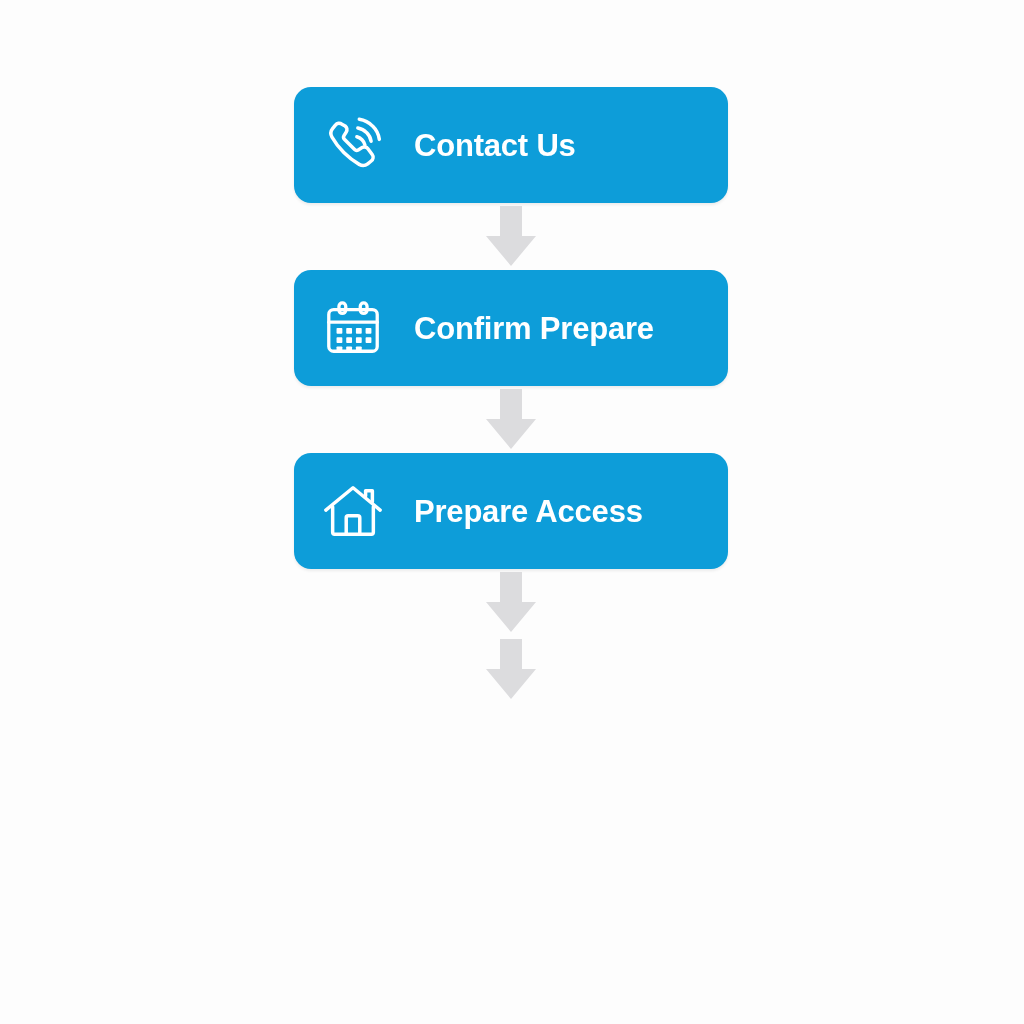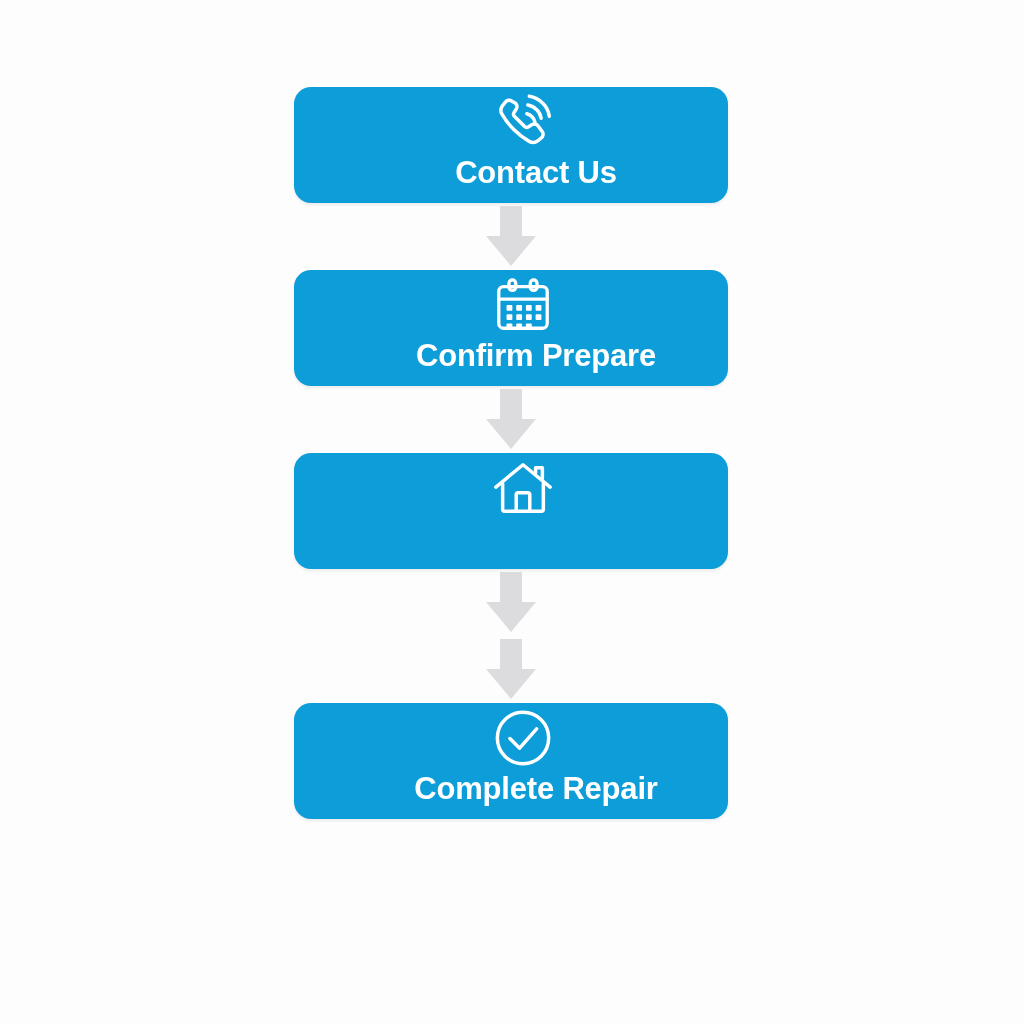--- a/index.html
+++ b/index.html
@@ -30,21 +30,21 @@
     flex-direction: column;
     align-items: center;
   }
 
   .step-box {
     width: 434px;
     height: 116px;
     background: #0d9dd9;
     border-radius: 17px;
     display: flex;
-    flex-direction: column;
+    flex-direction: row;
     align-items: center;
     box-sizing: border-box;
     padding-left: 24px;
     box-shadow: 0 2px 3px rgba(0,0,0,0.07);
   }
 
   .step-icon {
     width: 70px;
     height: 70px;
     flex: 0 0 70px;
@@ -143,39 +143,31 @@
 
     <div class="step-box">
       <span class="step-icon">
         <svg viewBox="0 0 64 64" fill="none" stroke="#ffffff" stroke-width="3.6" stroke-linecap="round" stroke-linejoin="round">
           <path d="M4 31 L32 8 L60 31"></path>
           <path d="M11 27.5 V54 a2 2 0 0 0 2 2 h38 a2 2 0 0 0 2 -2 V27.5"></path>
           <path d="M25 56 V39 a2 2 0 0 1 2 -2 h10 a2 2 0 0 1 2 2 V56"></path>
           <path d="M45 16.5 V11 h7 v11.5"></path>
         </svg>
       </span>
+      <span class="step-label">Prepare Access</span>
     </div>
 
     <div class="connector">
       <svg viewBox="0 0 60 62" fill="#dcdcde">
         <polygon points="19,0 41,0 41,30 55,30 30,60 5,30 19,30"></polygon>
       </svg>
     </div>
 
 
     <div class="connector">
       <svg viewBox="0 0 60 62" fill="#dcdcde">
         <polygon points="19,0 41,0 41,30 55,30 30,60 5,30 19,30"></polygon>
       </svg>
     </div>
 
-    <div class="step-box">
-      <span class="step-icon">
-        <svg viewBox="0 0 64 64" fill="none" stroke="#ffffff" stroke-width="3.6" stroke-linecap="round" stroke-linejoin="round">
-          <circle cx="32" cy="32" r="26.5"></circle>
-          <path d="M18.5 32.5 L28.5 42.5 L46 22.5"></path>
-        </svg>
-      </span>
-      <span class="step-label">Complete Repair</span>
-    </div>
 
   </div>
 </div>
 
 </body></html>

